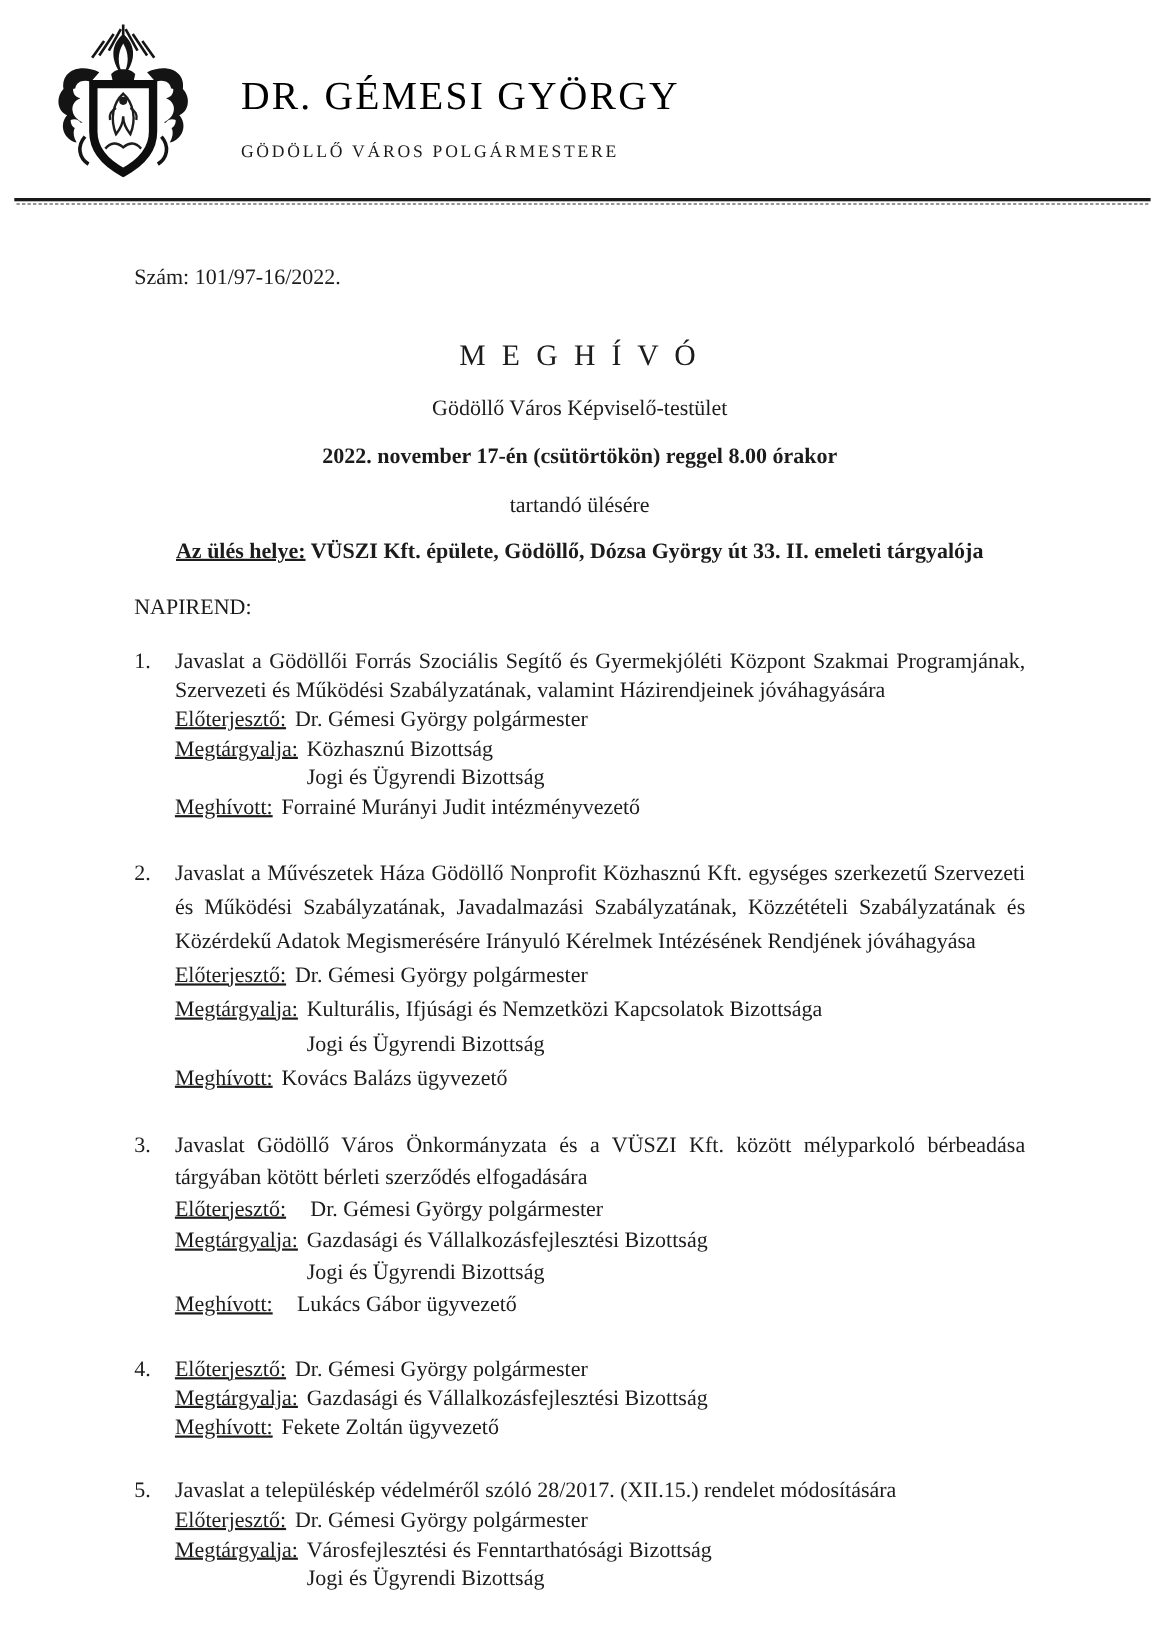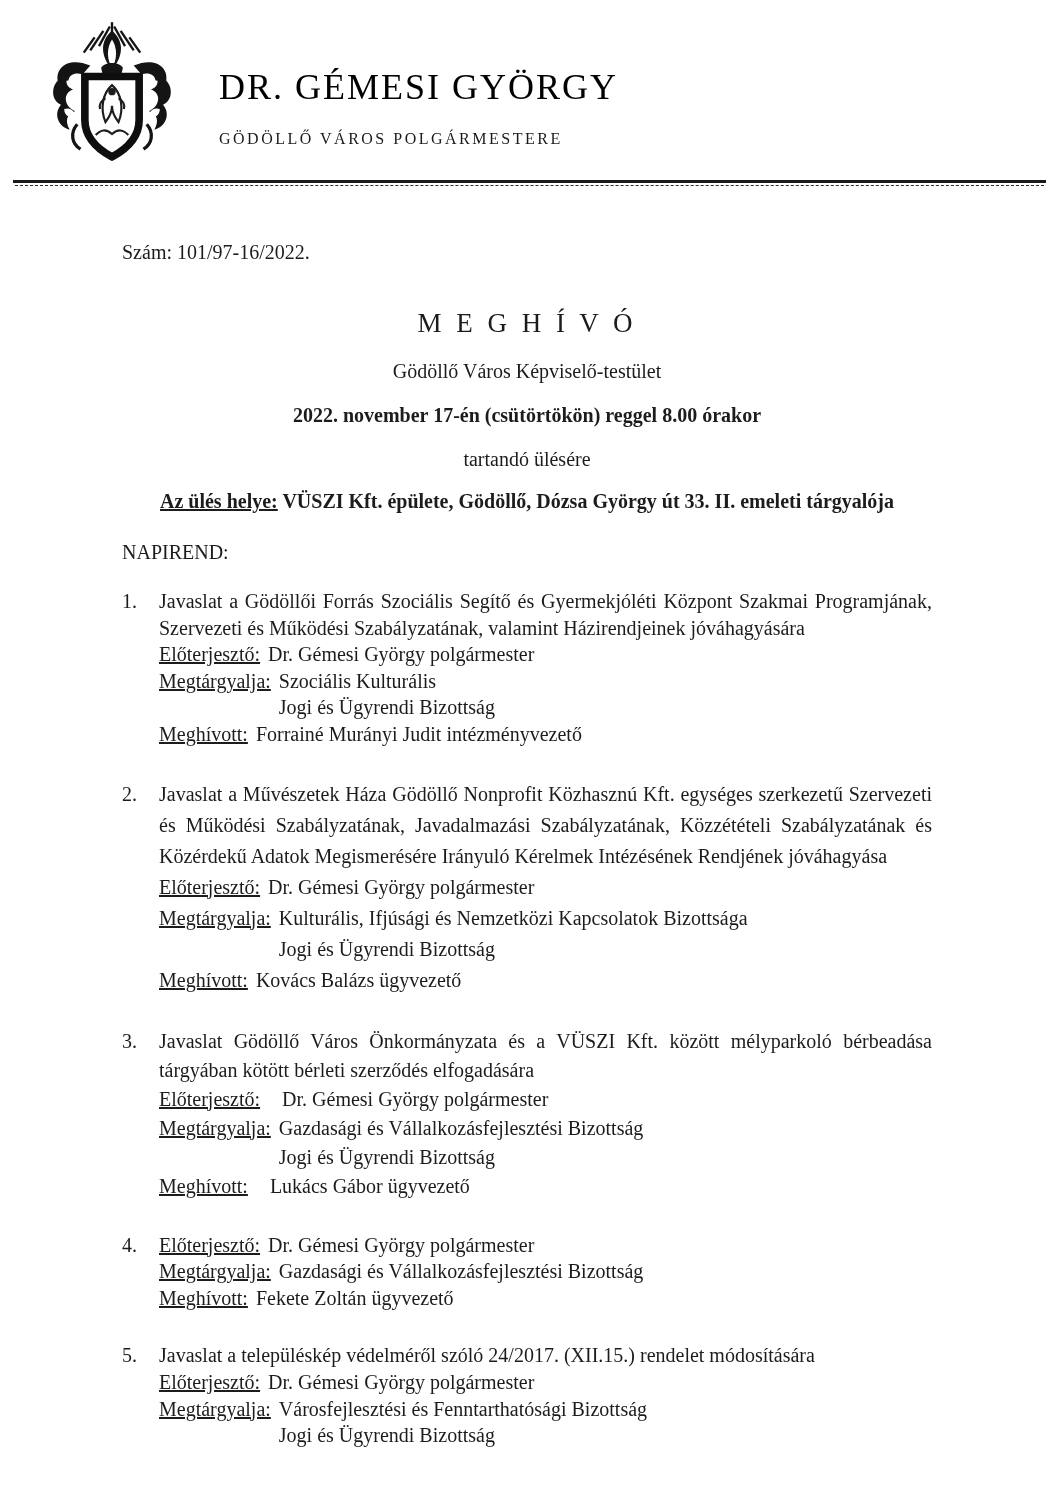--- a/index.html
+++ b/index.html
@@ -123,21 +123,21 @@
         <div class="num">1.</div>
         <div class="item-body">
           <div class="ititle">Javaslat a Gödöllői Forrás Szociális Segítő és Gyermekjóléti Központ Szakmai Programjának, Szervezeti és Működési Szabályzatának, valamint Házirendjeinek jóváhagyására</div>
           <div class="row">
             <span class="label">Előterjesztő:</span>
             <span class="values">Dr. Gémesi György polgármester</span>
           </div>
           <div class="row">
             <span class="label">Megtárgyalja:</span>
             <span class="values">
-              <div>Szociális Kulturális</div>
+              <div>Közhasznú Bizottság</div>
               <div>Jogi és Ügyrendi Bizottság</div>
             </span>
           </div>
           <div class="row">
             <span class="label">Meghívott:</span>
             <span class="values">Forrainé Murányi Judit intézményvezető</span>
           </div>
         </div>
       </div>
 
@@ -201,21 +201,21 @@
           <div class="row">
             <span class="label">Meghívott:</span>
             <span class="values">Fekete Zoltán ügyvezető</span>
           </div>
         </div>
       </div>
 
       <div class="agenda-item">
         <div class="num">5.</div>
         <div class="item-body">
-          <div class="ititle">Javaslat a településkép védelméről szóló 24/2017. (XII.15.) rendelet módosítására</div>
+          <div class="ititle">Javaslat a településkép védelméről szóló 28/2017. (XII.15.) rendelet módosítására</div>
           <div class="row">
             <span class="label">Előterjesztő:</span>
             <span class="values">Dr. Gémesi György polgármester</span>
           </div>
           <div class="row">
             <span class="label">Megtárgyalja:</span>
             <span class="values">
               <div>Városfejlesztési és Fenntarthatósági Bizottság</div>
               <div>Jogi és Ügyrendi Bizottság</div>
             </span>

